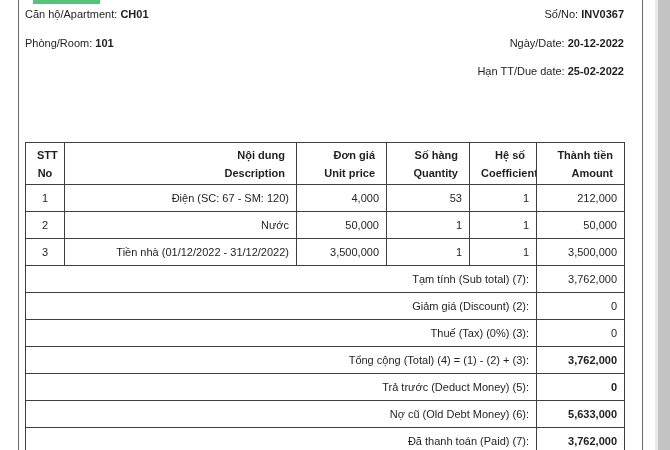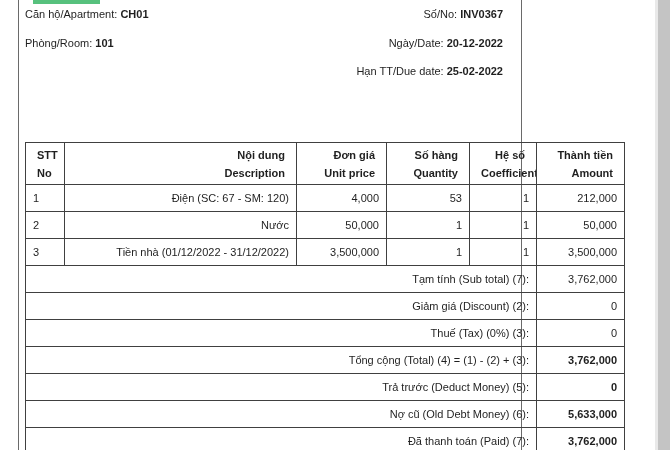--- a/index.html
+++ b/index.html
@@ -9,21 +9,21 @@
     height: 450px;
     overflow: hidden;
     background: #ffffff;
     font-family: "Liberation Sans", sans-serif;
     color: #1f1f1f;
   }
   .page-frame {
     position: absolute;
     left: 18px;
     top: 0;
-    width: 504px;
+    width: 625px;
     height: 450px;
     box-sizing: border-box;
     border-left: 1px solid #6a6a6a;
     border-right: 1px solid #6a6a6a;
     background: #ffffff;
   }
   .green-bar {
     position: absolute;
     left: 14px;
     top: 0;
@@ -64,21 +64,21 @@
     overflow: hidden;
     white-space: nowrap;
   }
   .invoice-table thead th {
     height: 41px;
     font-weight: 700;
     padding: 0 11px;
   }
   .invoice-table thead th .h2line { line-height: 18px; }
   .invoice-table tbody td { height: 26px; }
-  .c { text-align: left; }
+  .c { text-align: center; }
   .l { text-align: right; }
   .r { text-align: right; }
   .sum-label { padding-left: 8px !important; }
   .bold { font-weight: 700; }
   .vscrollbar {
     position: absolute;
     right: 0;
     top: 0;
     width: 15px;
     height: 450px;

